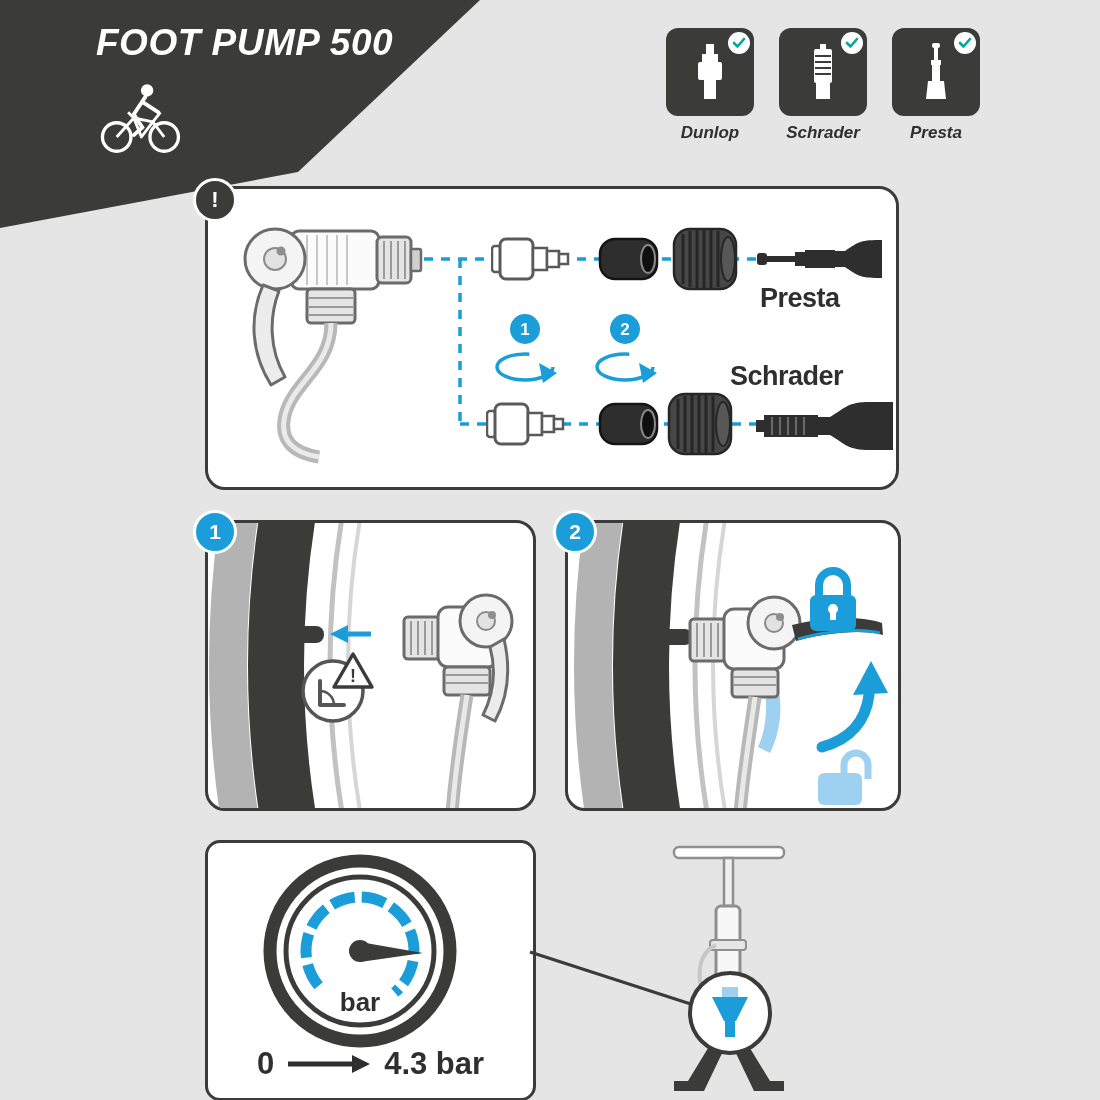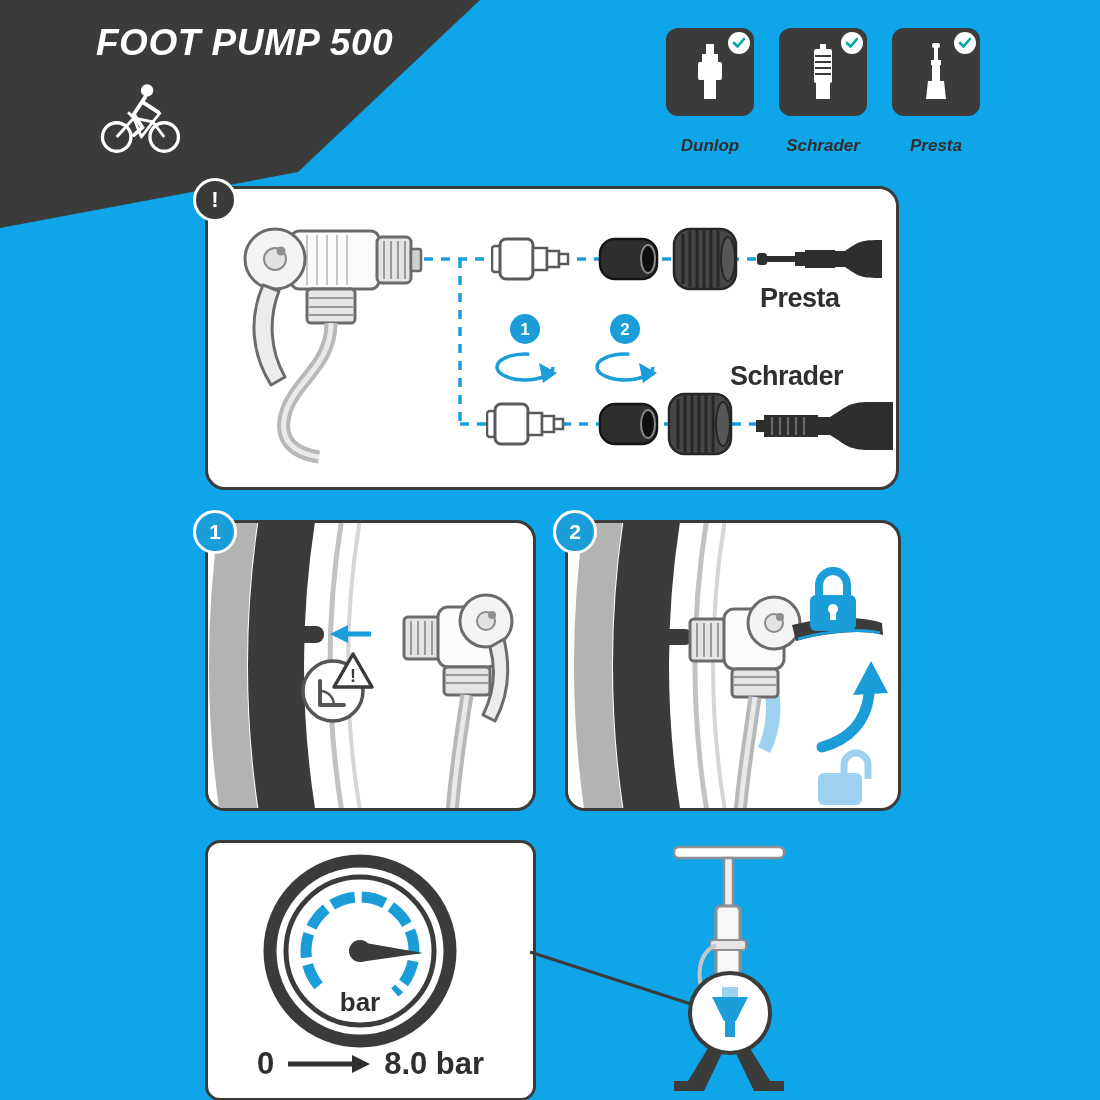--- a/index.html
+++ b/index.html
@@ -1,34 +1,34 @@
 <!DOCTYPE html>
 <html><head>
 <meta charset="utf-8">
 <style>
   html,body{margin:0;padding:0;background:#fff;}
   body{font-family:"Liberation Sans",sans-serif;}
-  .page{position:relative;width:1100px;height:1100px;background:#0ea5e9;overflow:hidden;}
+  .page{position:relative;width:1100px;height:1100px;background:#e5e5e5;overflow:hidden;}
   .abs{position:absolute;}
 
   
   .banner{position:absolute;left:0;top:0;width:540px;height:240px;background:#3b3b3a;
           clip-path:polygon(0 0,480px 0,298px 172px,0 228px);}
   .title{position:absolute;left:96px;top:22px;color:#fff;font-size:37px;font-weight:900;
          font-style:italic;letter-spacing:.5px;white-space:nowrap;}
   .cyclist{position:absolute;left:92px;top:78px;}
 
   
   .valve-tiles{position:absolute;left:666px;top:28px;display:flex;gap:25px;}
   .tile-wrap{width:88px;display:flex;flex-direction:column;align-items:center;}
   .tile{position:relative;width:88px;height:88px;background:#3b3b3a;border-radius:12px;
         display:flex;align-items:center;justify-content:center;}
   .check{position:absolute;top:4px;right:4px;width:22px;height:22px;background:#fff;
          border-radius:50%;display:flex;align-items:center;justify-content:center;}
-  .tile-label{margin-top:20px;font-size:17px;font-weight:bold;font-style:italic;color:#2f2f2f;}
+  .tile-label{margin-top:7px;font-size:17px;font-weight:bold;font-style:italic;color:#2f2f2f;}
 
   
   .panel{position:absolute;background:#fff;border:3.5px solid #3b3b3a;border-radius:20px;overflow:visible;}
   .panel-clip{position:absolute;inset:0;border-radius:15px;overflow:hidden;}
   .num-badge{position:absolute;left:-15px;top:-13px;width:38px;height:38px;border-radius:50%;
              background:#1a9dd9;border:3px solid #fff;color:#fff;font-size:21px;font-weight:bold;
              display:flex;align-items:center;justify-content:center;z-index:5;}
   .excl-badge{position:absolute;left:-15px;top:-11px;width:38px;height:38px;border-radius:50%;
               background:#3b3b3a;border:3px solid #fff;color:#fff;font-size:22px;font-weight:bold;
               display:flex;align-items:center;justify-content:center;z-index:5;}
@@ -334,21 +334,21 @@
         </g>
         <text x="152" y="168" text-anchor="middle" font-size="26" font-weight="bold" fill="#2f2f2f">bar</text>
       </svg>
     </div>
     <div class="range-row">
       <span>0</span>
       <svg width="86" height="22" viewBox="0 0 86 22">
         <line x1="2" y1="11" x2="66" y2="11" stroke="#2f2f2f" stroke-width="5"></line>
         <polygon points="66,2 84,11 66,20" fill="#2f2f2f"></polygon>
       </svg>
-      <span>8.0 bar</span>
+      <span>4.3 bar</span>
     </div>
   </div>
 
   <svg class="abs" style="left:528px;top:938px;z-index:0;" width="190" height="85" viewBox="0 0 190 85">
     <line x1="2" y1="14" x2="175" y2="70" stroke="#3b3b3a" stroke-width="3"></line>
   </svg>
 
   <svg class="abs" style="left:652px;top:845px;z-index:1;" width="155" height="250" viewBox="0 0 155 250">
     <rect x="22" y="2" width="110" height="11" rx="5" fill="#fff" stroke="#8f8f8f" stroke-width="2.5"></rect>
     <rect x="72" y="13" width="9" height="48" fill="#efefef" stroke="#8f8f8f" stroke-width="2.5"></rect>

